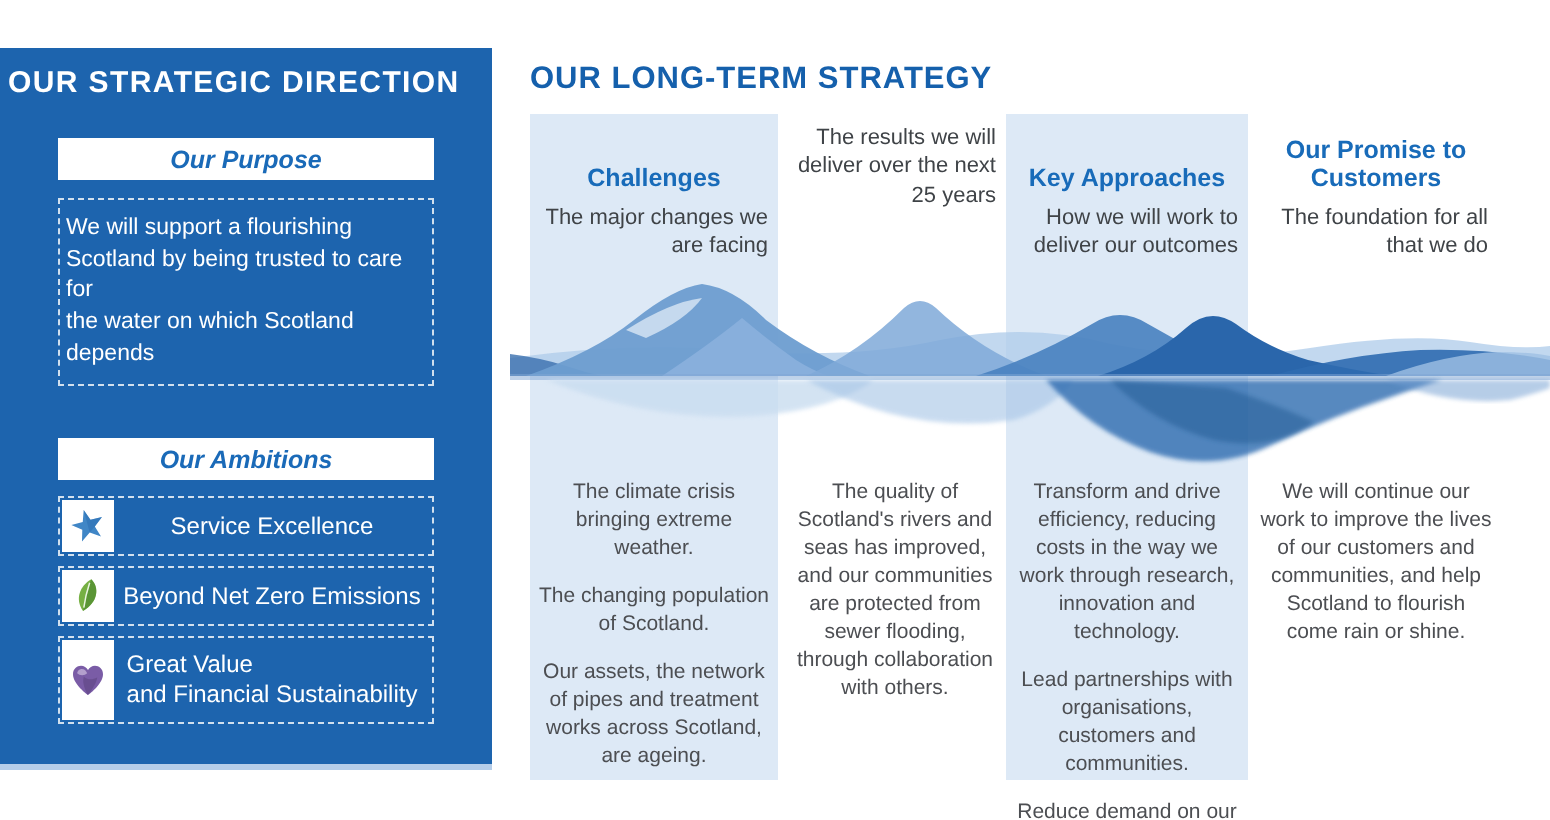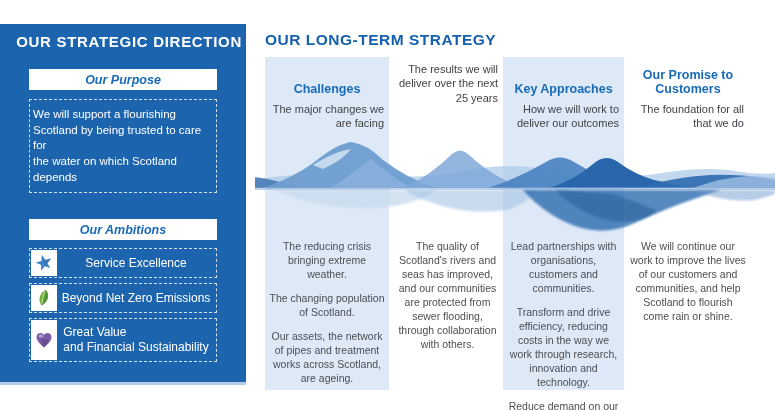--- a/index.html
+++ b/index.html
@@ -6,21 +6,21 @@
   .stage{
     position:relative;width:775px;height:410px;background:#ffffff;overflow:hidden;
     font-family:"Liberation Sans",sans-serif;
   }
   
   .left-panel{
     position:absolute;left:0;top:24px;width:246px;height:361px;
     background:#1d64ae;border-bottom:3px solid #b5cde9;box-sizing:border-box;z-index:1;
   }
   .lp-title{
-    margin:9px 4px 0;text-align:right;color:#ffffff;font-size:15px;font-weight:bold;
+    margin:9px 4px 0;text-align:left;color:#ffffff;font-size:15px;font-weight:bold;
     letter-spacing:0.7px;
   }
   .white-box{
     margin:0 29px;height:21px;background:#ffffff;display:flex;align-items:center;
     justify-content:center;color:#1a6ab8;font-weight:bold;font-size:12.5px;font-style:italic;
   }
   .purpose-box{margin-top:19px;}
   .dashed-box{
     margin:9px 29px 0;border:1px dashed rgba(255,255,255,0.8);color:#ffffff;
     font-size:11.5px;line-height:1.36;text-align:left;padding:7px 3px;white-space:pre-line;
@@ -112,42 +112,42 @@
   </div>
 
   <div class="strategy-title">OUR LONG-TERM STRATEGY</div>
 
   <div class="col col1 highlight">
     <div class="col-head">
       <span>Challenges</span>
     </div>
     <div class="col-sub">The major changes we are facing</div>
     <div class="col-body">
-      <p>The reducing crisis bringing extreme weather.</p>
+      <p>The climate crisis bringing extreme weather.</p>
       <p>The changing population of Scotland.</p>
       <p>Our assets, the network of pipes and treatment works across Scotland, are ageing.</p>
     </div>
   </div>
 
   <div class="col col2">
     <div class="col-sub">The results we will deliver over the next 25 years</div>
     <div class="col-body">
       <p>The quality of Scotland's rivers and seas has improved, and our communities are protected from sewer flooding, through collaboration with others.</p>
 
     </div>
   </div>
 
   <div class="col col3 highlight">
     <div class="col-head">
       <span>Key Approaches</span>
     </div>
     <div class="col-sub">How we will work to deliver our outcomes</div>
     <div class="col-body">
+      <p>Transform and drive efficiency, reducing costs in the way we work through research, innovation and technology.</p>
       <p>Lead partnerships with organisations, customers and communities.</p>
-      <p>Transform and drive efficiency, reducing costs in the way we work through research, innovation and technology.</p>
       <p>Reduce demand on our services and assets by addressing leakage, helping customers use less water and managing rainwater on the surface.</p>
     </div>
   </div>
 
   <div class="col col4">
     <div class="col-head">
       <span>Our Promise to Customers</span>
     </div>
     <div class="col-sub">The foundation for all that we do</div>
     <div class="col-body">

